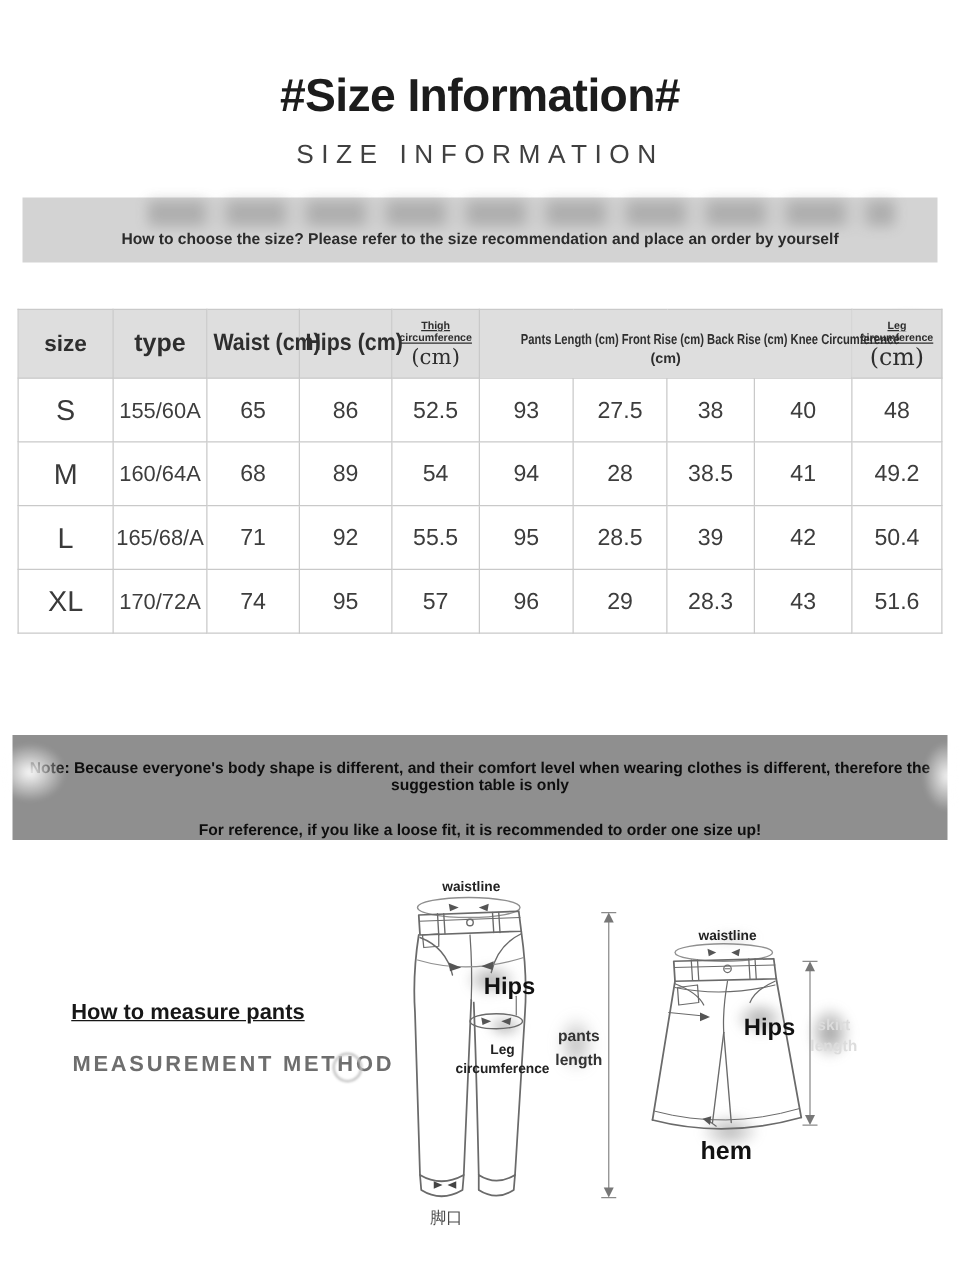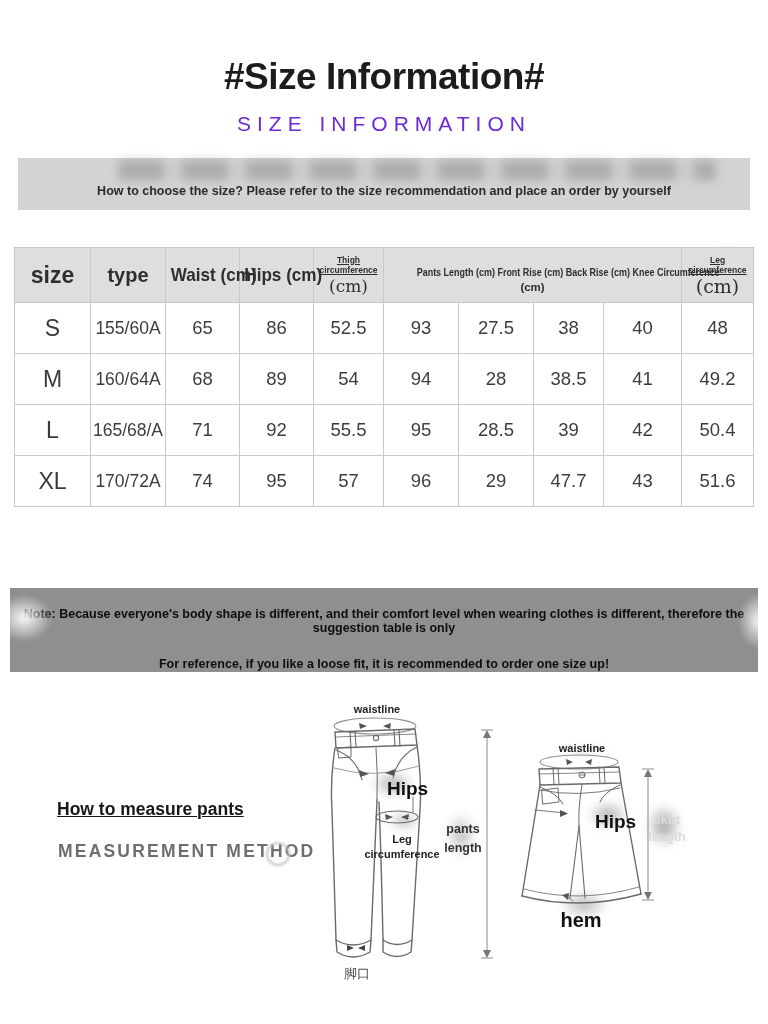--- a/index.html
+++ b/index.html
@@ -3,38 +3,38 @@
 <meta charset="utf-8">
 <style>
   html,body{margin:0;padding:0;background:#fff;}
   #page{position:relative;width:768px;height:1024px;background:#ffffff;overflow:hidden;
         font-family:"Liberation Sans","DejaVu Sans",sans-serif;}
 
   
   .title{position:absolute;left:0;top:56px;width:768px;text-align:center;
          font-size:37px;font-weight:700;color:#1c1c1c;letter-spacing:-.5px;}
   .subtitle{position:absolute;left:0;top:112px;width:768px;text-align:center;
-         font-size:21px;font-weight:400;color:#6d28d9;letter-spacing:6px;}
+         font-size:21px;font-weight:400;color:#404040;letter-spacing:6px;}
 
   
   .choose-banner{position:absolute;left:18px;top:158px;width:732px;height:52px;
          background:#d3d3d3;display:flex;align-items:flex-end;justify-content:center;}
   .choose-banner span{font-size:12.5px;font-weight:700;color:#2b2b2b;padding-bottom:12px;}
   .ghost-band{position:absolute;left:118px;top:160px;width:598px;height:21px;
          background:repeating-linear-gradient(90deg,rgba(80,80,80,.5) 0 46px,rgba(80,80,80,.08) 46px 64px);
          filter:blur(5px);opacity:.55;border-radius:4px;pointer-events:none;}
 
   
   table.size-table{position:absolute;left:14px;top:247px;width:739px;border-collapse:collapse;
          table-layout:fixed;background:#fff;}
   .size-table th,.size-table td{border:1px solid #c9c9c9;text-align:center;vertical-align:middle;
          padding:0;overflow:visible;}
   .size-table thead th{height:54px;background:#dedede;color:#2e2e2e;}
   .size-table tbody td{height:50px;background:#fff;}
-  th.h-size{font-size:23px;font-weight:700;color:#222;}
+  th.h-size{font-size:18px;font-weight:700;color:#222;}
   th.h-type{font-size:20px;font-weight:600;}
   th.h-big span{display:inline-block;white-space:nowrap;transform:scaleX(.9);
          font-size:19px;font-weight:700;}
   th.h-tiny{font-weight:700;}
   th.h-tiny .tiny{display:block;font-size:8.5px;line-height:10px;text-decoration:underline;}
   th.h-tiny .unit{display:block;font-family:"DejaVu Serif",serif;font-weight:400;
          font-size:17px;line-height:20px;margin-top:1px;}
   th.h-group{position:relative;
          background-image:linear-gradient(#c9c9c9,#c9c9c9),linear-gradient(#c9c9c9,#c9c9c9),linear-gradient(#c9c9c9,#c9c9c9);
          background-size:1px 100%,1px 100%,1px 100%;
@@ -160,21 +160,21 @@
           <td class="c-num">50.4</td>
         </tr>
         <tr>
           <td class="c-size">XL</td>
           <td class="c-type">170/72A</td>
           <td class="c-num">74</td>
           <td class="c-num">95</td>
           <td class="c-num">57</td>
           <td class="c-num">96</td>
           <td class="c-num">29</td>
-          <td class="c-num">47.7</td>
+          <td class="c-num">28.3</td>
           <td class="c-num">43</td>
           <td class="c-num">51.6</td>
         </tr>
       </tbody>
   </table>
 
   <div class="note-banner">
     <div class="nline n1">Note: Because everyone's body shape is different, and their comfort level when wearing clothes is different, therefore the suggestion table is only</div>
     <div class="nline n2">For reference, if you like a loose fit, it is recommended to order one size up!</div>
   </div>

